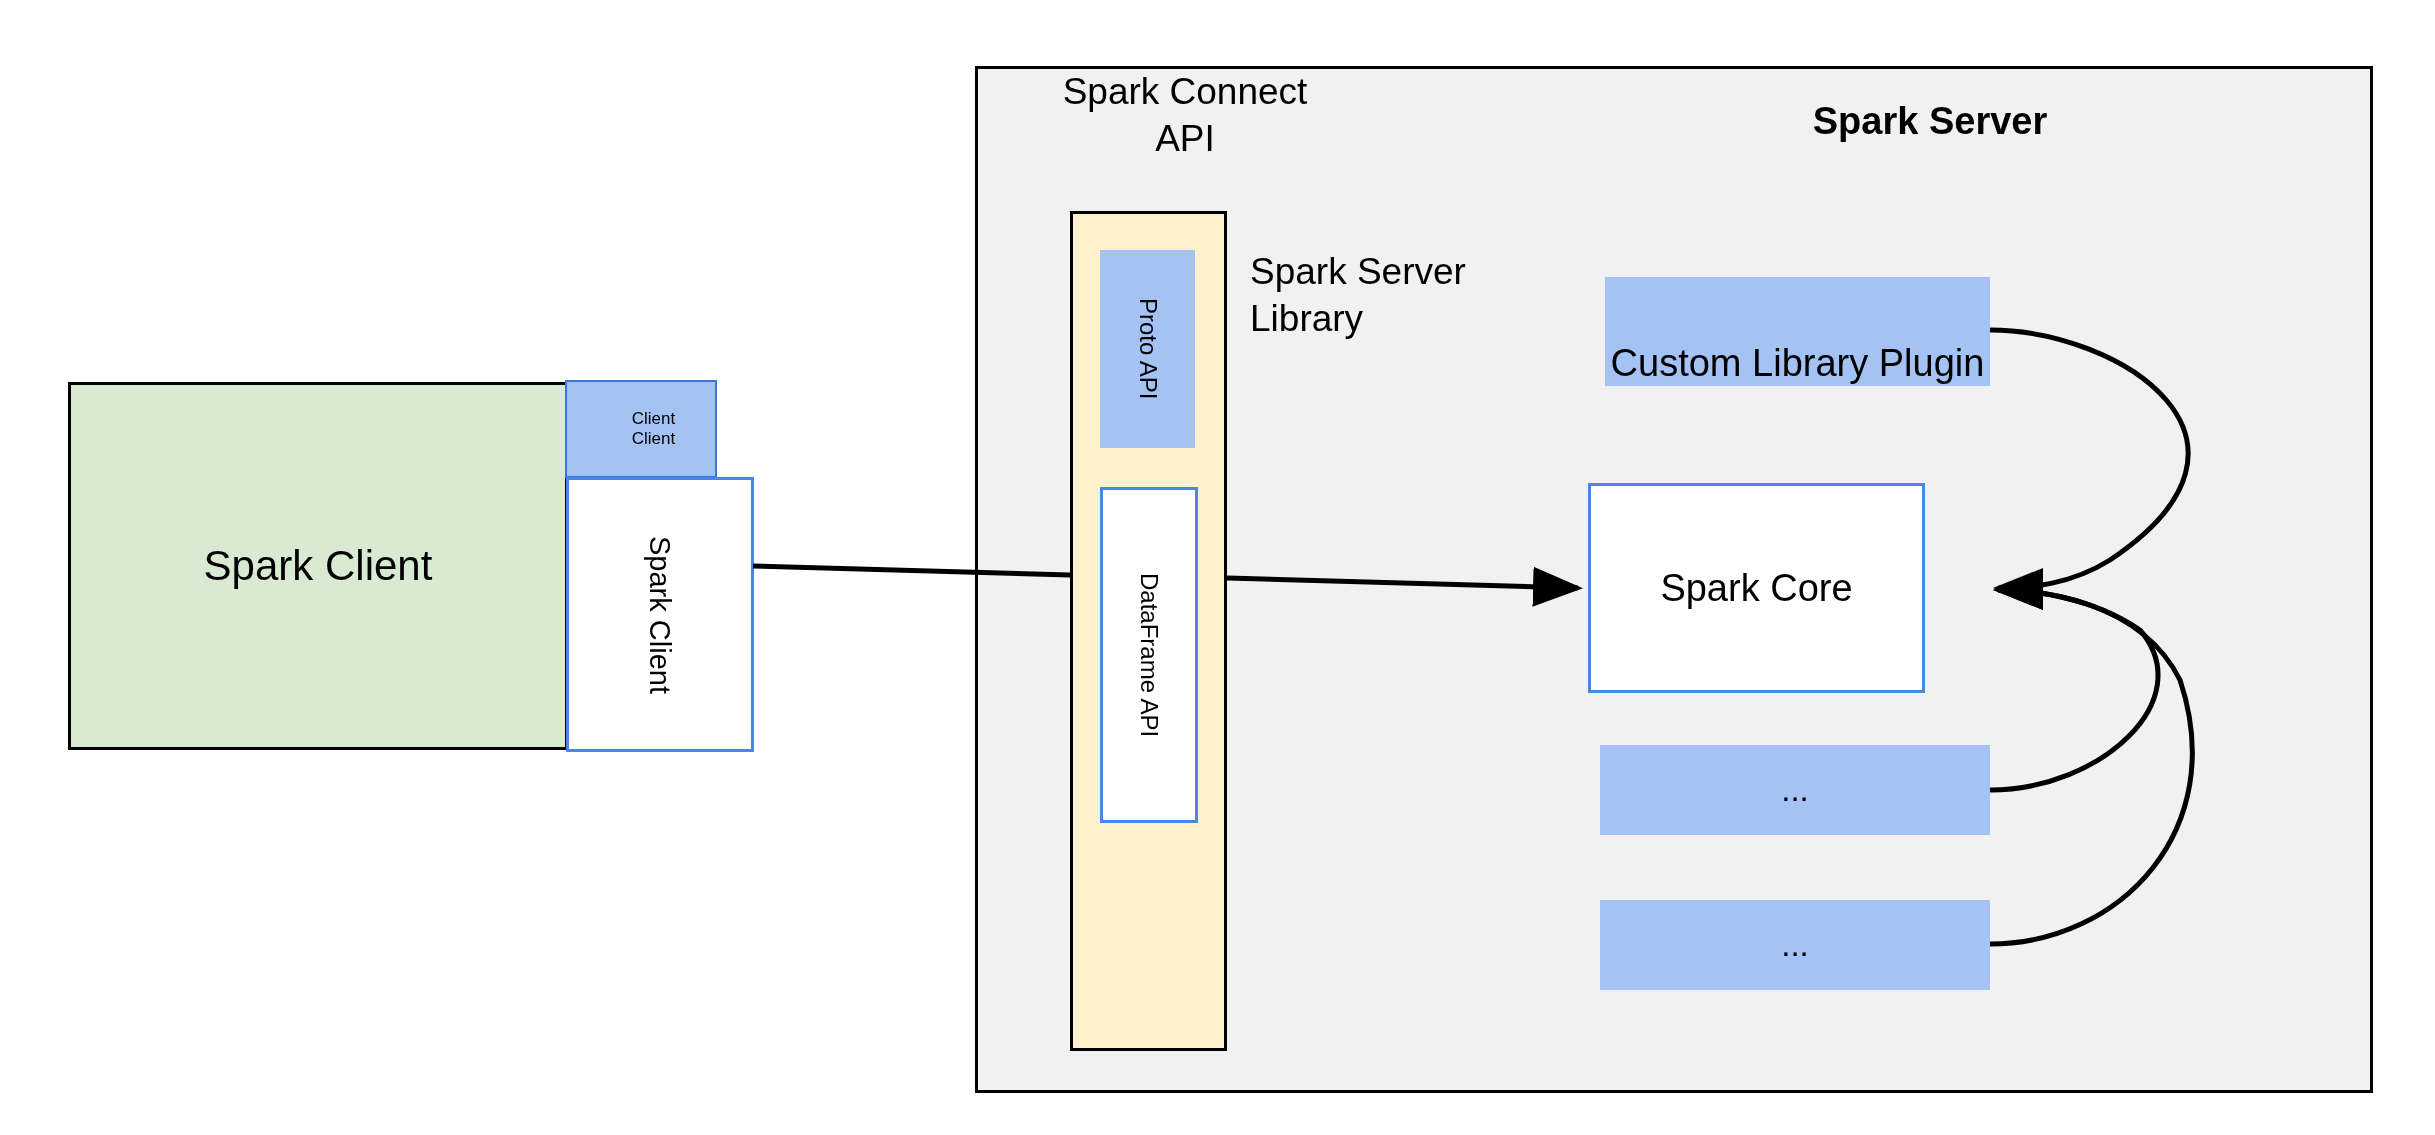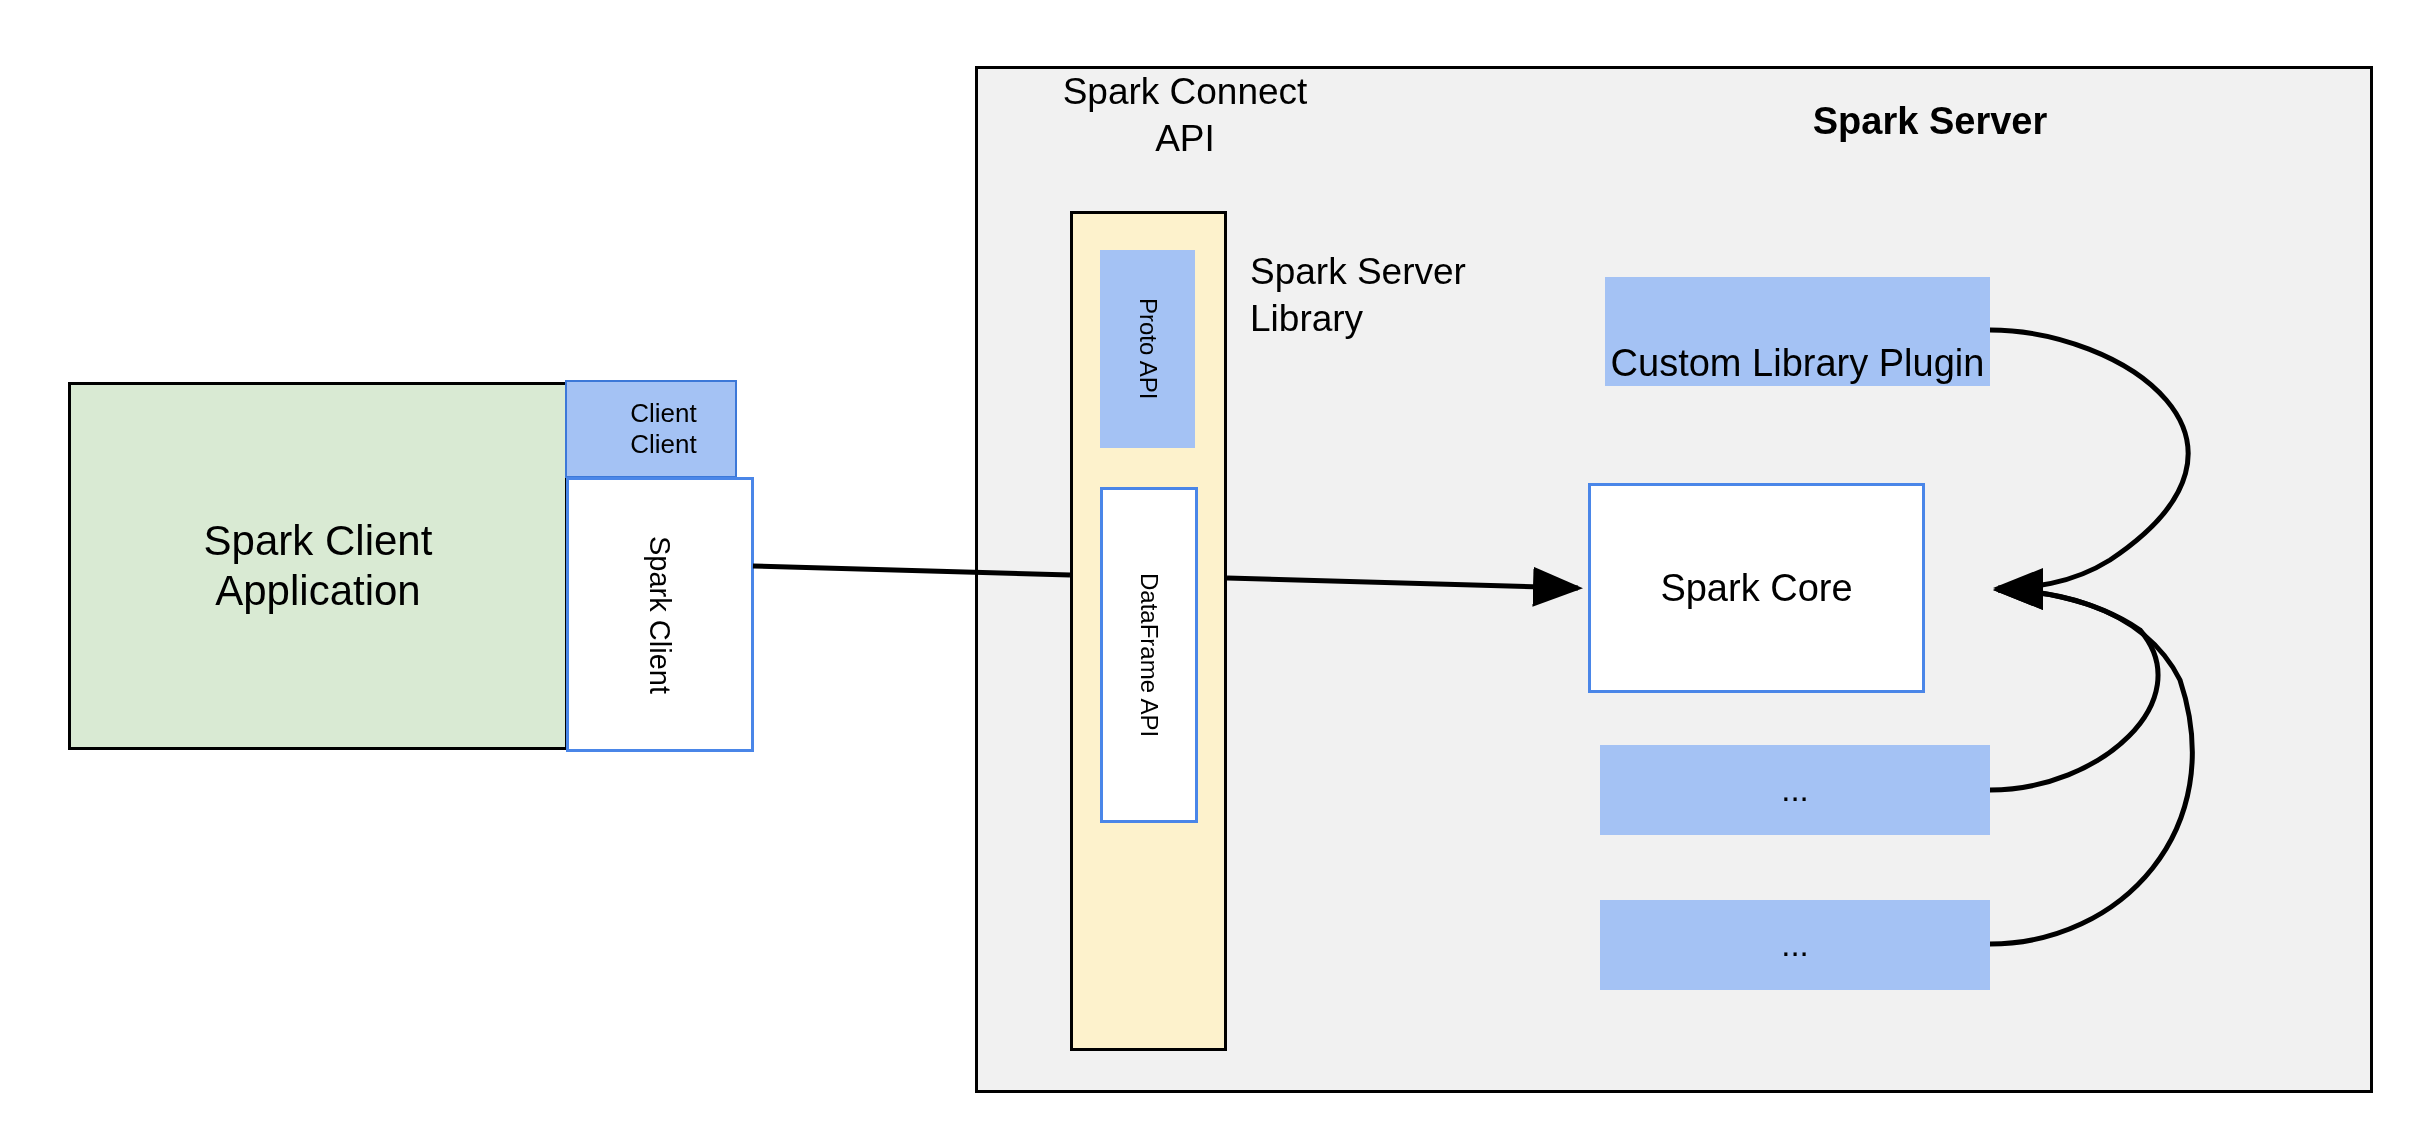--- a/index.html
+++ b/index.html
@@ -39,25 +39,25 @@
     border: 3px solid #000000;
     font-size: 42px;
     z-index: 2;
   }
   #client-app .label { padding: 0 12px; }
 
   
   #client-package {
     left: 565px;
     top: 380px;
-    width: 172px;
+    width: 152px;
     height: 98px;
     background: #a4c2f4;
     border: 2px solid #3c78d8;
-    font-size: 26px;
+    font-size: 17px;
     z-index: 3;
     padding-left: 25px;
   }
 
   
   #spark-client {
     left: 566px;
     top: 477px;
     width: 188px;
     height: 275px;
@@ -233,21 +233,20 @@
     <span class="vlabel">Proto API</span>
   </div>
 
   <div id="dataframe-api" class="box">
     <span class="vlabel">DataFrame API</span>
   </div>
 
   <div id="client-app" class="box">
     <div class="label">
       <div>Spark Client</div>
-      <div>Application</div>
     </div>
   </div>
 
   <div id="client-package" class="box">
     <div>
       <div>Client</div>
       <div>Client</div>
     </div>
   </div>
 

